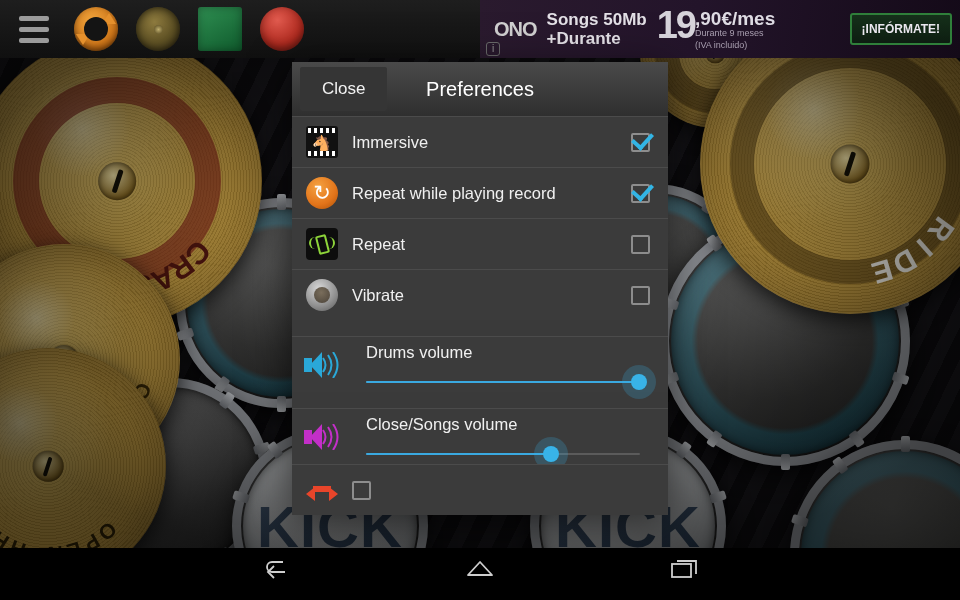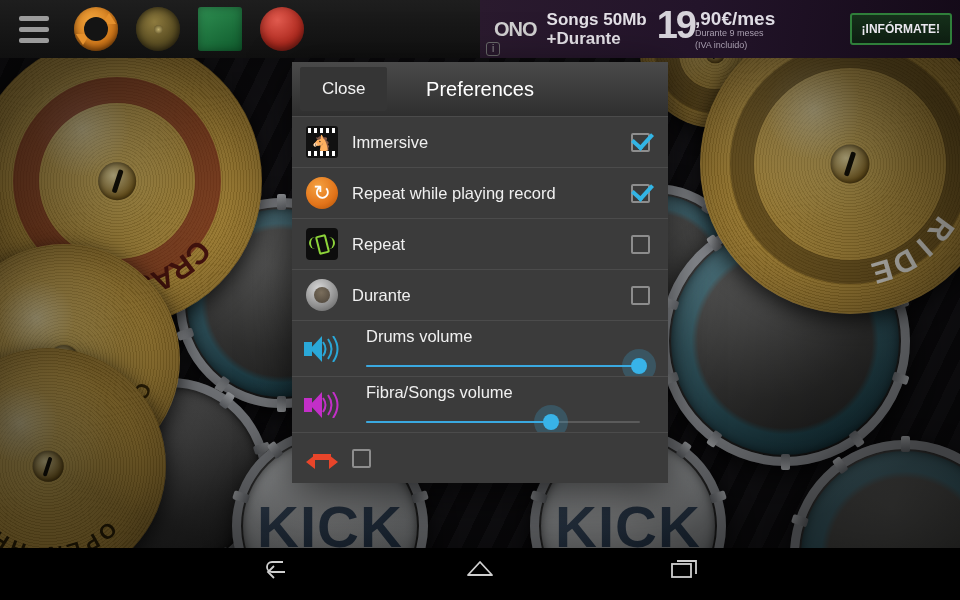--- a/index.html
+++ b/index.html
@@ -206,21 +206,21 @@
   .spk-cy .body { background:#2aa8d8; } .spk-cy .cone { border-right:12px solid #2aa8d8; }
   .spk-mg .body { background:#c32fc8; } .spk-mg .cone { border-right:12px solid #c32fc8; }
 
   .arrows { width:32px; height:32px; position:relative; }
   .arrows:before, .arrows:after { content:""; position:absolute; top:13px; width:0; height:0; }
   .arrows:before { left:0; border-top:7px solid transparent; border-bottom:7px solid transparent; border-right:9px solid #e8452a; }
   .arrows:after { right:0; border-top:7px solid transparent; border-bottom:7px solid transparent; border-left:9px solid #e8452a; }
   .arrows b { position:absolute; left:7px; top:12px; width:18px; height:6px; background:#e8452a; }
 
   
-  .srow { display:block; height:56px; padding:6px 18px 0 14px; background:#3b3b3b; border-top:1px solid #4b4b4b; position:relative; }
+  .srow { display:block; height:56px; padding:6px 18px 0 14px; background:#3b3b3b; border-top:1px solid #4b4b4b; position:relative;margin-top:16px; }
   .srow .srLabel { color:#f0f0f0; font-size:16.5px; margin-left:60px; }
   .srow .srIcon { position:absolute; left:12px; top:13px; }
   .slider { position:relative; margin:10px 0 0 60px; height:20px; }
   .trackBg { position:absolute; left:0; right:10px; top:9px; height:2px; background:#5b5b5b; border-radius:2px; }
   .trackFill { position:absolute; left:0; top:9px; height:2px; background:#3aa9e0; border-radius:2px; }
   .thumb { position:absolute; top:2px; width:16px; height:16px; margin-left:-8px; border-radius:50%;
            background:#38b3e8; box-shadow:0 0 0 9px rgba(56,179,232,.22); }
 
   
   #navbar { position:absolute; left:0; bottom:0; width:960px; height:52px; background:#000;
@@ -460,21 +460,21 @@
         <u></u>
         <b></b>
         <s></s>
       </div>
       <div class="rowLabel">Repeat</div>
       <div class="cb"></div>
     </div>
 
     <div class="row">
       <div class="rowIcon ic-rim"></div>
-      <div class="rowLabel">Durante</div>
+      <div class="rowLabel">Vibrate</div>
       <div class="cb"></div>
     </div>
 
     <div class="srow">
       <div class="srIcon spk spk-cy">
         <span class="body"></span>
         <span class="cone"></span>
         <svg width="18" height="26" style="position:absolute;left:17px;top:2px">
           <path d="M2 6 Q7 13 2 20" stroke="#2aa8d8" stroke-width="2" fill="none"></path>
           <path d="M7 3 Q14 13 7 23" stroke="#2aa8d8" stroke-width="2" fill="none"></path>
@@ -492,21 +492,21 @@
     <div class="srow">
       <div class="srIcon spk spk-mg">
         <span class="body"></span>
         <span class="cone"></span>
         <svg width="18" height="26" style="position:absolute;left:17px;top:2px">
           <path d="M2 6 Q7 13 2 20" stroke="#c32fc8" stroke-width="2" fill="none"></path>
           <path d="M7 3 Q14 13 7 23" stroke="#c32fc8" stroke-width="2" fill="none"></path>
           <path d="M12 0 Q21 13 12 26" stroke="#c32fc8" stroke-width="2" fill="none"></path>
         </svg>
       </div>
-      <div class="srLabel">Fibra/Songs volume</div>
+      <div class="srLabel">Close/Songs volume</div>
       <div class="slider">
         <div class="trackBg"></div>
         <div class="trackFill" id="fill1" style="width: 65%; background: rgb(58, 169, 224);"></div>
         <div class="thumb" id="thumb1" style="left: 65%;"></div>
       </div>
     </div>
 
     <div class="row">
       <div class="rowIcon arrows">
         <b></b>

